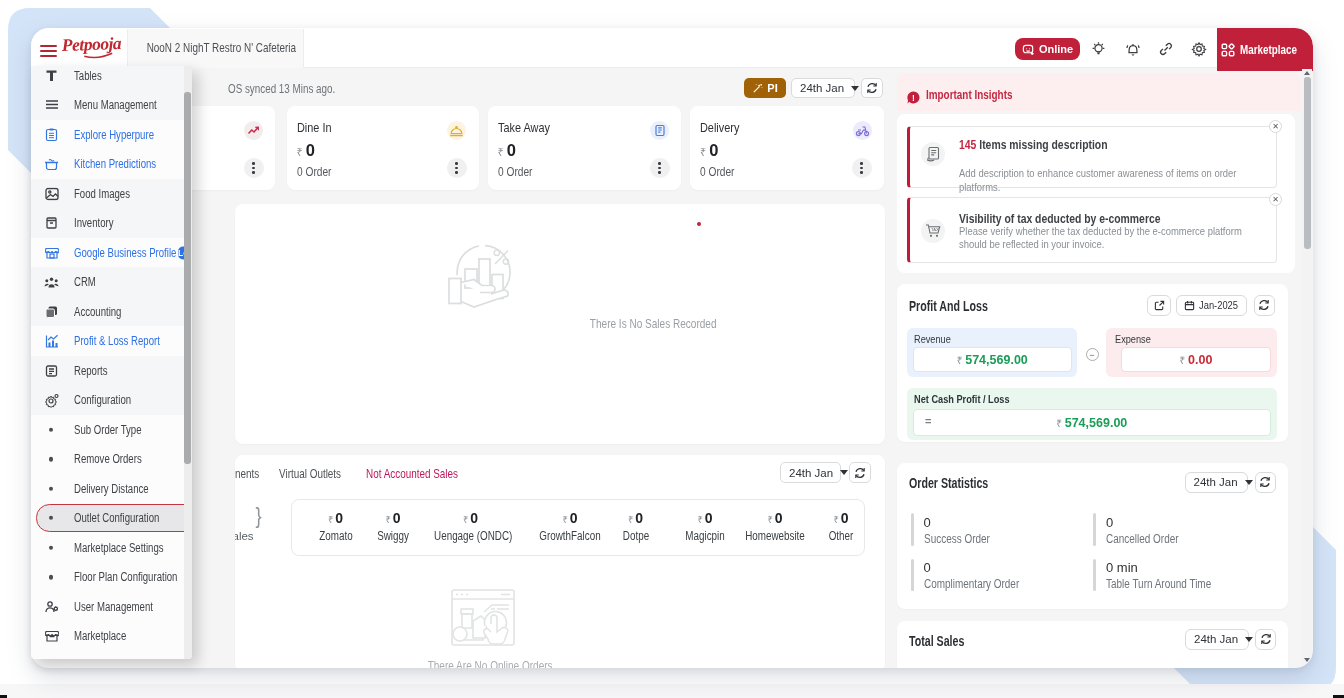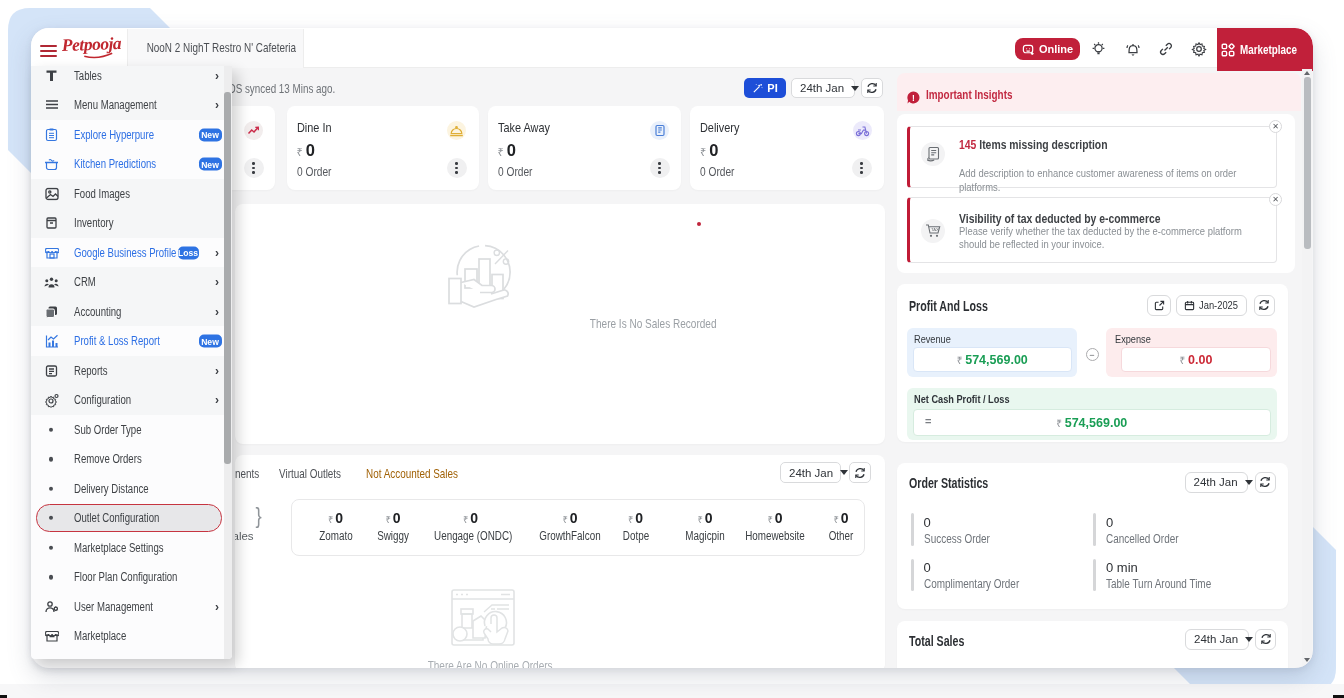--- a/index.html
+++ b/index.html
@@ -41,21 +41,21 @@
   .card { position:absolute; background:#fff; border-radius:8px; box-shadow:0 1px 2px rgba(0,0,0,.03); }
   .ico-c { position:absolute; border-radius:50%; display:flex; align-items:center; justify-content:center; }
   .dots { position:absolute; width:20px; height:20px; border-radius:50%; background:#f0f0f1;
           display:flex; flex-direction:column; align-items:center; justify-content:center; gap:2.2px; }
   .dots i { width:2.6px; height:2.6px; border-radius:50%; background:#3a3d42; }
   .ctitle { position:absolute; font-size:13.3px; color:#2e3135; font-weight:500; transform:scaleX(.82); transform-origin:0 50%; white-space:nowrap;}
   .rupee0 { position:absolute; font-size:16.5px; font-weight:bold; color:#202225; }
   .rupee0 b { font-weight:normal; font-size:11px; color:#8d9196; margin-right:3px; }
   .corder { position:absolute; font-size:12.4px; color:#55585d; transform:scaleX(.82); transform-origin:0 50%; }
   
-  #sidebar { position:absolute; left:31px; top:66px; width:201px; height:593px; background:#fcfcfd;
+  #sidebar { position:absolute; left:31px; top:66px; width:161px; height:593px; background:#fcfcfd;
              z-index:5; box-shadow:6px 6px 14px rgba(0,0,0,.18); border-radius:0 0 4px 4px; overflow:hidden;}
   .mrow { position:absolute; left:0; width:201px; height:29.5px; }
   .mrow .t { position:absolute; left:42.5px; top:50%; transform:translateY(-50%) scaleX(.78); transform-origin:0 50%; font-size:12.3px; color:#3f4246; white-space:nowrap;}
   .mrow.blue .t { color:#2d6fe4; }
   .mrow .chev { position:absolute; right:13px; top:50%; transform:translateY(-50%); font-size:12px; color:#3c3f44; font-weight:bold;}
   .badge { position:absolute; top:50%; transform:translateY(-50%); height:13px; border-radius:5px; background:#2e73e3;
            color:#fff; font-size:8.6px; font-weight:bold; display:flex; align-items:center; justify-content:center; }
   .micon { position:absolute; left:13px; top:50%; transform:translateY(-50%); width:15px; height:15px; display:flex; align-items:center; justify-content:center;}
   .dot-i { position:absolute; left:17.5px; top:50%; transform:translateY(-50%); width:4.5px; height:4.5px; border-radius:50%; background:#4a4d52; }
   .stripe { background:#f5f6f7; }
@@ -83,21 +83,21 @@
   <path d="M1312,526 L1336,550 L1336,668 Q1336,690 1314,690 L1196,690 L1174,668 Z" fill="#d4e4f8"></path>
 </svg>
 <div style="position:absolute;left:0;top:684px;width:1344px;height:14px;background:#f7f7f8;z-index:1;"></div>
 <div style="position:absolute;left:0;top:694.5px;width:7px;height:3.5px;background:#111;z-index:3;"></div>
 <div style="position:absolute;left:1333px;top:694.5px;width:11px;height:3.5px;background:#111;z-index:3;"></div>
 
 <div id="win">
     <div id="winc">
 
   <div class="abs" style="left:228px;top:82px;font-size:12.3px;color:#6e7277;"><span class="cx" style="display:inline-block;">OS synced 13 Mins ago.</span></div>
-  <div class="abs" style="left:744px;top:78px;width:42px;height:20px;border-radius:5px;background:#1d4ed8;color:#fff;font-size:11px;font-weight:bold;display:flex;align-items:center;justify-content:center;gap:4px;">
+  <div class="abs" style="left:744px;top:78px;width:42px;height:20px;border-radius:5px;background:#a16207;color:#fff;font-size:11px;font-weight:bold;display:flex;align-items:center;justify-content:center;gap:4px;">
     <svg width="11" height="11" viewBox="0 0 12 12" fill="none" stroke="#fff" stroke-width="1.2">
           <path d="M2,10 L8,4"></path>
           <path d="M7.2,2.2 l1.4,1.4" stroke-width="1.6"></path>
           <path d="M10,1.2 l0,1.6 M9.2,2 l1.6,0 M10.8,4.8 l.8,.8 M4.5,1.5 l.8,.8" stroke-width="1"></path>
         </svg>PI</div>
   <div class="sel" style="left:791px;top:78px;width:64px;height:20px;padding-left:8px;">24th Jan<span class="caret"></span></div>
   <div class="rbtn" style="left:861px;top:78px;width:22px;height:20px;">
     <svg width="12" height="12" viewBox="0 0 14 14" fill="none" stroke="#2f3338" stroke-width="1.5">
           <path d="M11.7,4.3 A5.2,5.2 0 0 0 2.3,5.6"></path>
           <path d="M2.3,9.7 A5.2,5.2 0 0 0 11.7,8.4"></path>
@@ -182,21 +182,21 @@
     <circle cx="63" cy="24.6" r="2.7" stroke-width="1.4"></circle>
     <rect x="6" y="41.5" width="12" height="25" fill="#fff"></rect>
     <path d="M18,45.5 L31,42.5 l8,6 9.5,0 a3.5,3.5 0 0 1 0,7 l-11.5,0" fill="#fff"></path>
     <path d="M18,64.5 l13,5.5 L53,62.5 l11.5,-3.5 a4,4 0 0 0 -5.5,-5.5 l-11,3.5" fill="#fff"></path>
   </svg>
   <div class="abs" style="left:235px;top:317px;width:496px;text-align:right;font-size:12.4px;color:#9a9fa4;"><span style="display:inline-block;transform:scaleX(.81);">There Is No Sales Recorded</span></div>
 
   <div class="card" style="left:235px;top:455px;width:649.5px;height:217px;overflow:hidden;">
     <div class="abs" style="left:0px;top:12px;font-size:12.4px;color:#4f5257;"><span class="cx" style="display:inline-block;">nents</span></div>
     <div class="abs" style="left:44px;top:12px;font-size:12.4px;color:#4f5257;"><span class="cx" style="display:inline-block;">Virtual Outlets</span></div>
-    <div class="abs" style="left:131px;top:12px;font-size:12.4px;color:#a16207;"><span class="cx" style="display:inline-block;">Not Accounted Sales</span></div>
+    <div class="abs" style="left:131px;top:12px;font-size:12.4px;color:#be185d;"><span class="cx" style="display:inline-block;">Not Accounted Sales</span></div>
     <div class="sel" style="left:545px;top:7px;width:61px;height:21px;padding-left:8px;">24th Jan<span class="caret"></span></div>
     <div class="rbtn" style="left:614px;top:7px;width:22px;height:21px;">
       <svg width="12" height="12" viewBox="0 0 14 14" fill="none" stroke="#2f3338" stroke-width="1.5">
             <path d="M11.7,4.3 A5.2,5.2 0 0 0 2.3,5.6"></path>
             <path d="M2.3,9.7 A5.2,5.2 0 0 0 11.7,8.4"></path>
             <path d="M11.9,1.2 L11.9,4.6 L8.5,4.6" stroke-width="1.3"></path>
             <path d="M2.1,12.8 L2.1,9.4 L5.5,9.4" stroke-width="1.3"></path>
           </svg>
     </div>
     <div class="abs" style="left:20px;top:48px;font-size:22px;color:#8f9499;font-weight:300;transform:scaleX(.85);">}</div>

